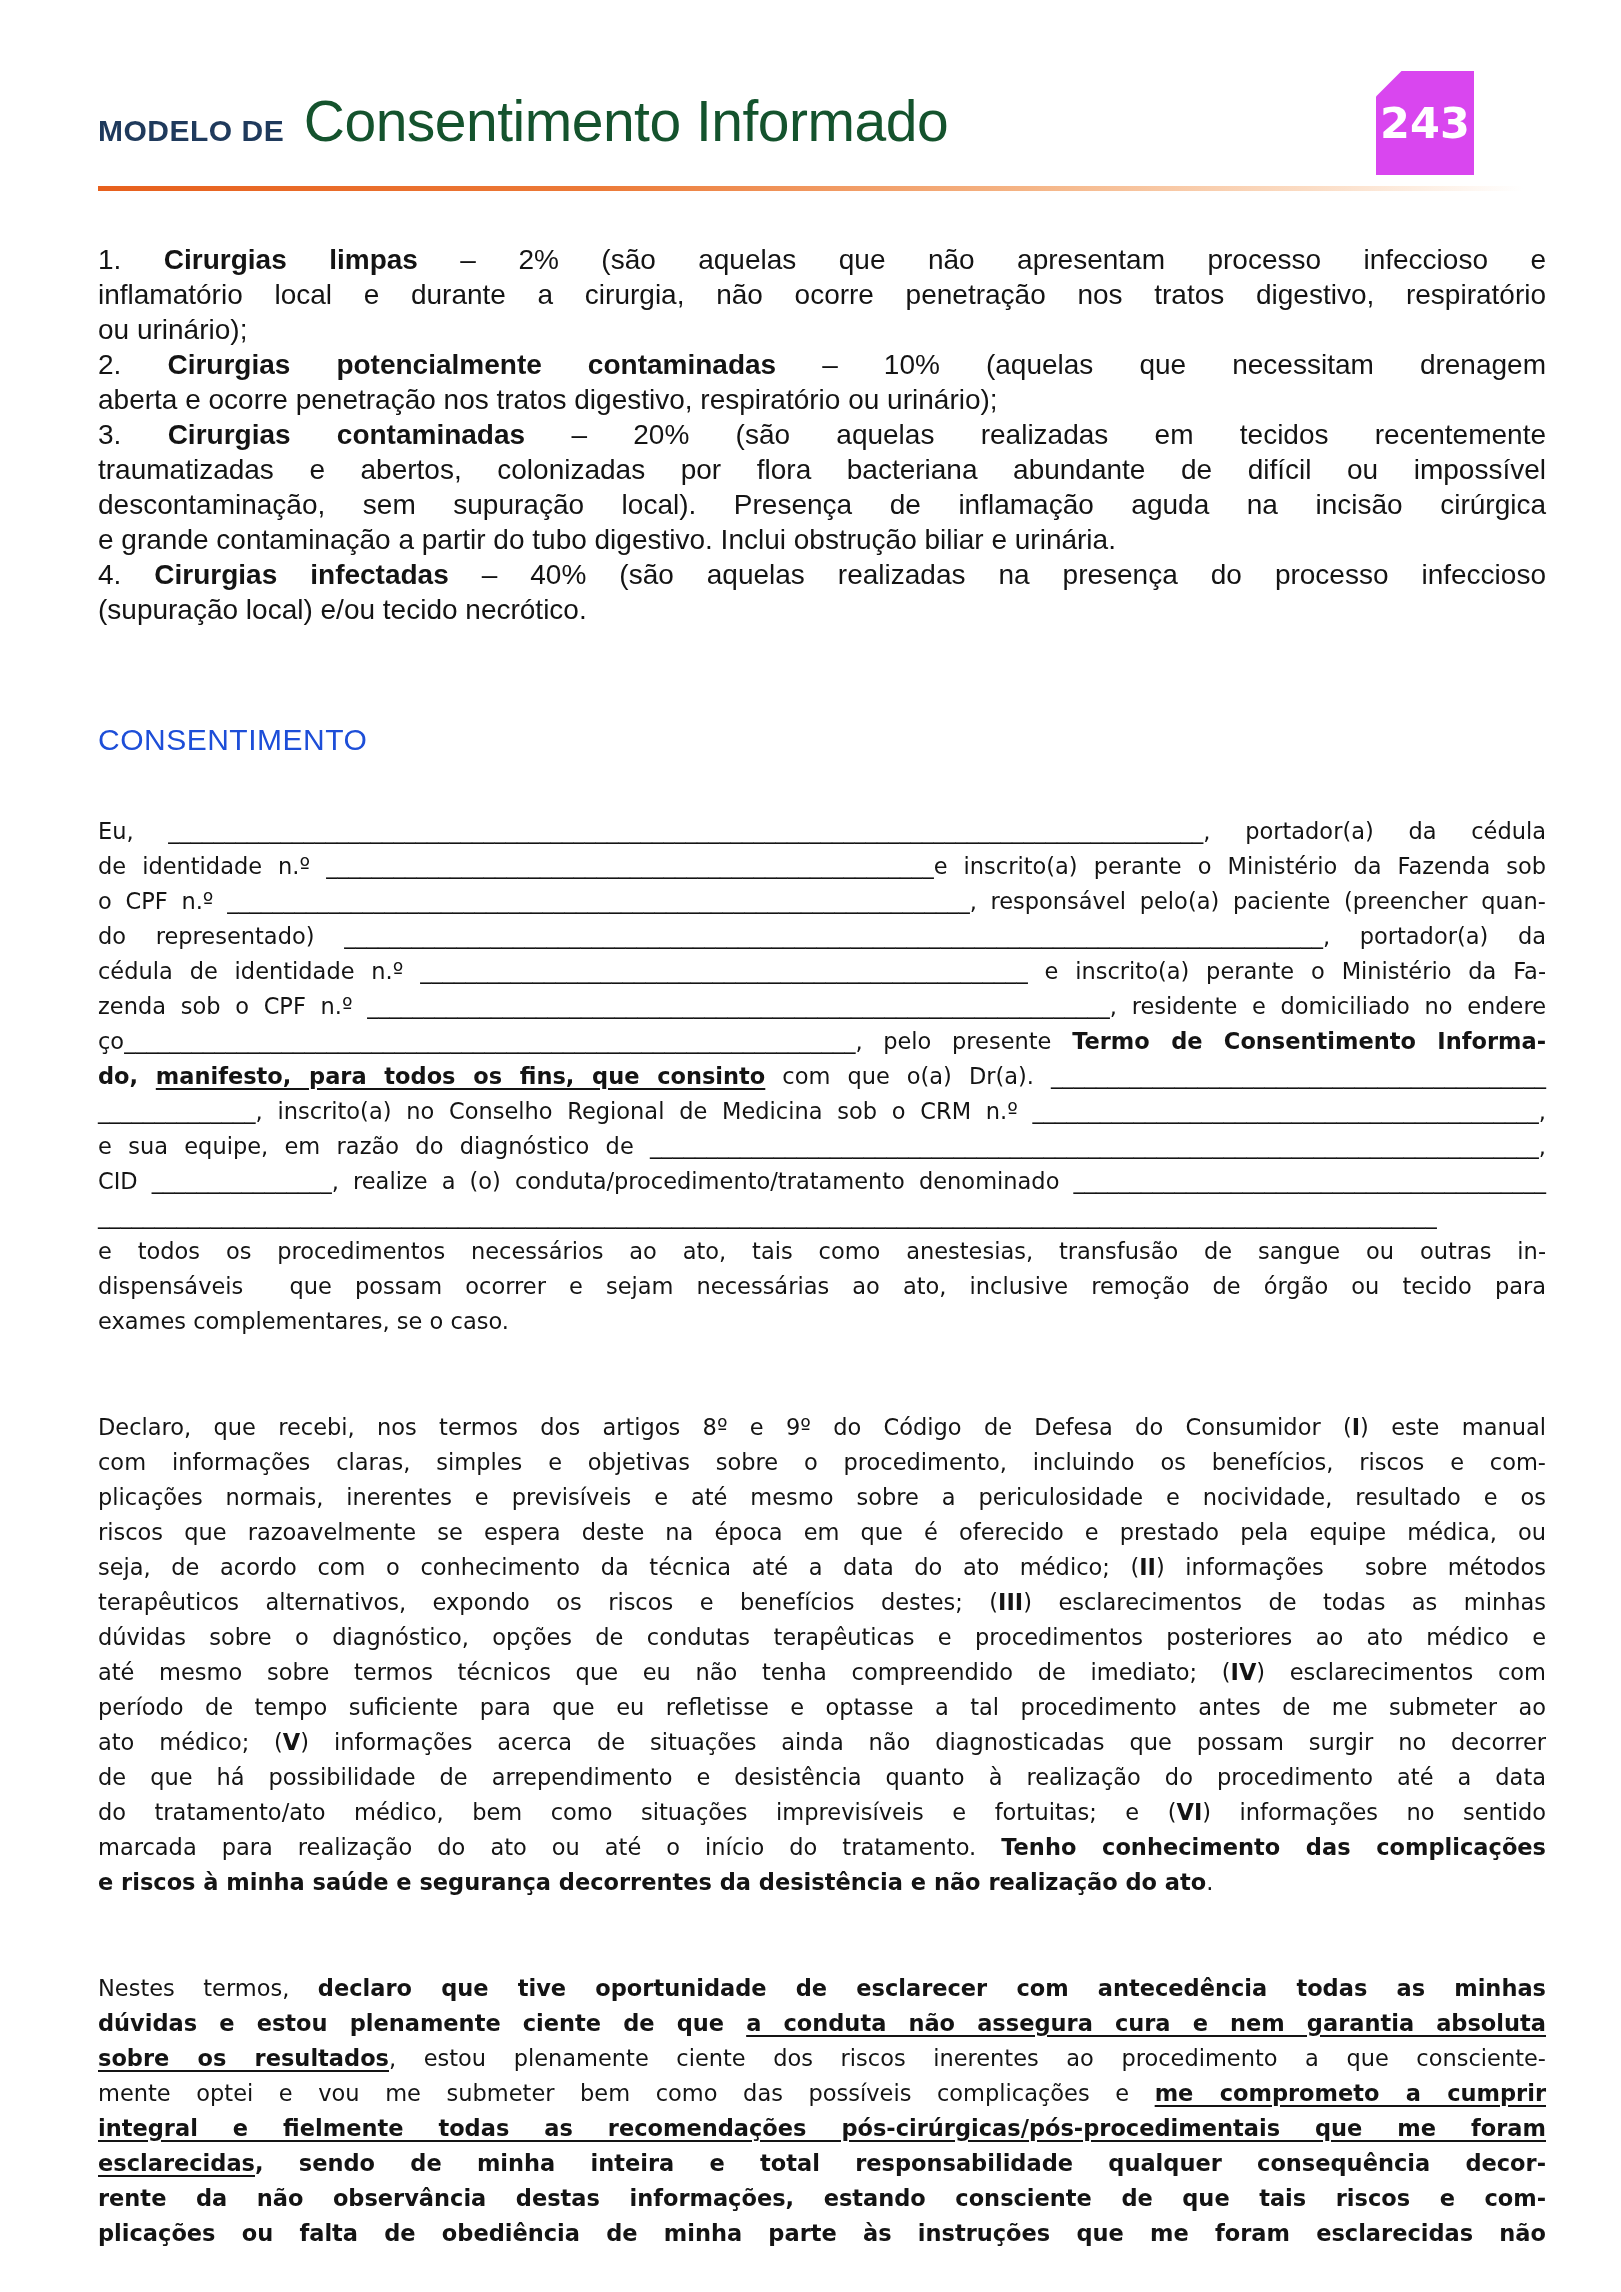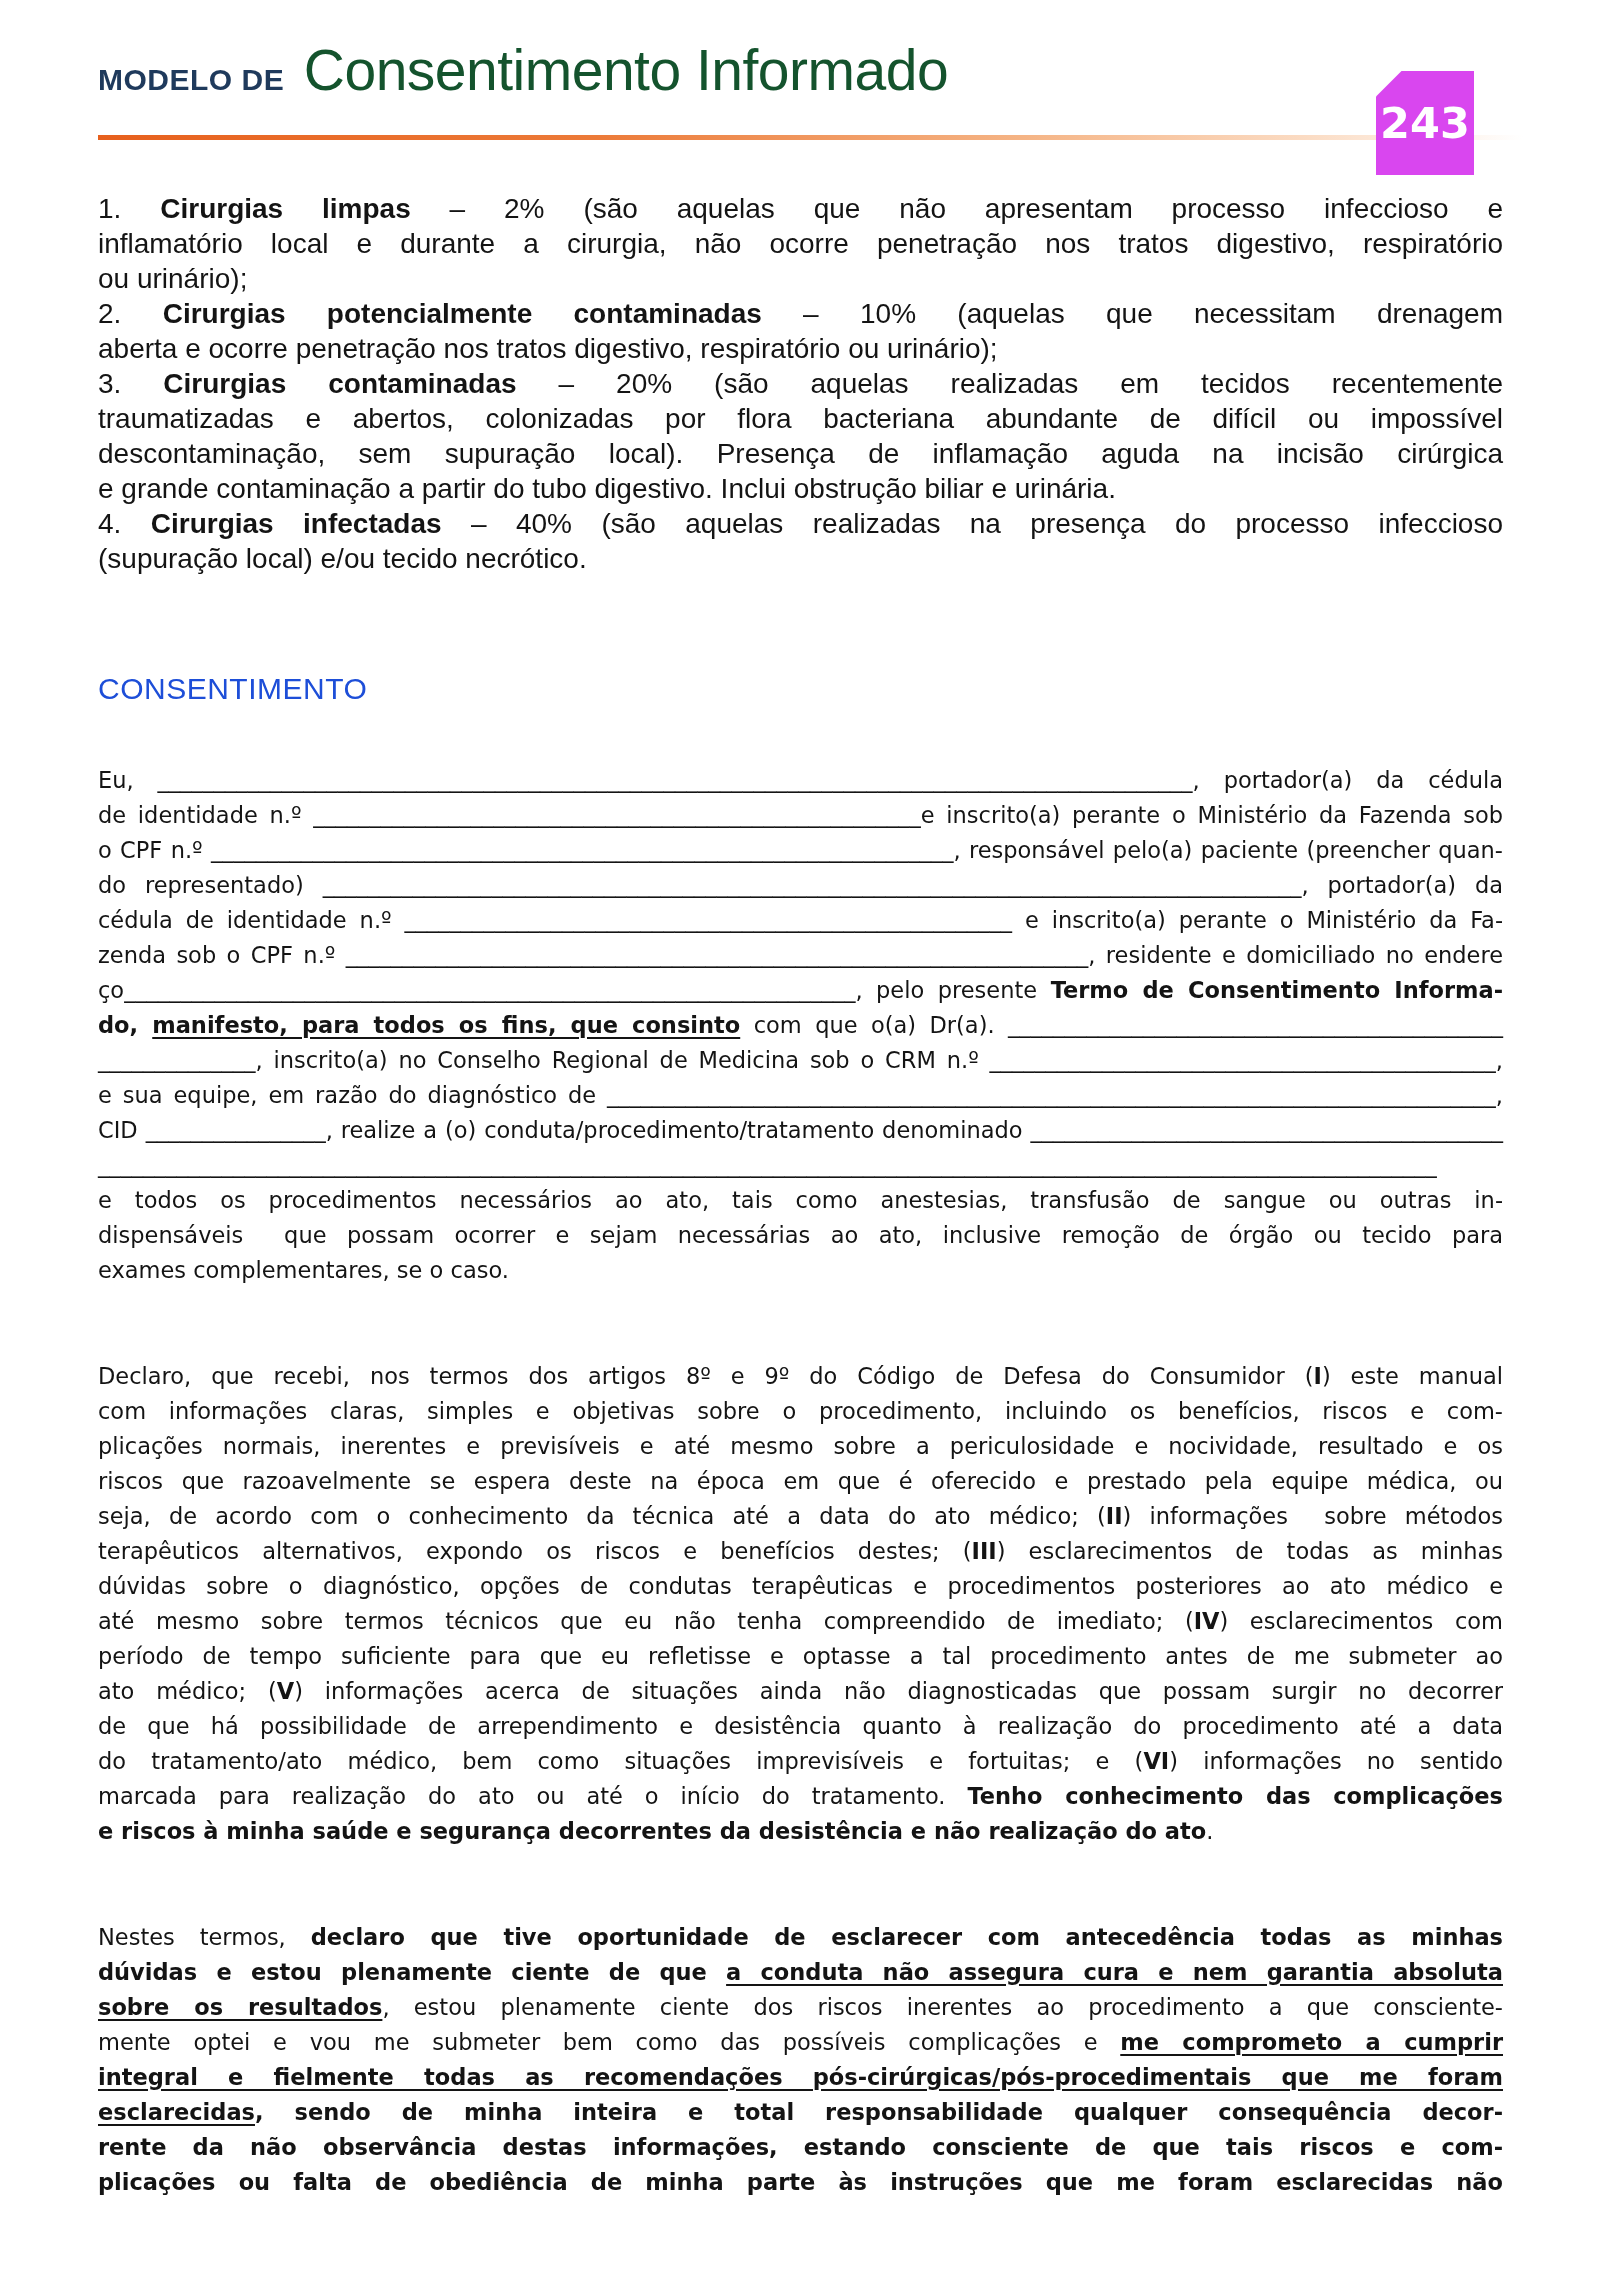--- a/index.html
+++ b/index.html
@@ -5,21 +5,21 @@
   html,body{margin:0;padding:0;background:#ffffff;}
   .page{
     position:relative;
     width:1621px;height:2293px;
     background:#ffffff;
     font-family:"DejaVu Sans",sans-serif;
     color:#141414;
     overflow:hidden;
   }
   
-  .header{padding:37px 98px 0 98px;position:relative;text-align:center;}
+  .header{padding:88px 98px 0 98px;position:relative;text-align:center;}
   .title-row{display:flex;align-items:baseline;gap:19.6px;height:82px;}
   .kicker{
     font-family:"Liberation Sans",sans-serif;
     font-weight:bold;font-size:30px;color:#1f3a5c;letter-spacing:0.5px;
   }
   .big-title{
     font-family:"Liberation Sans",sans-serif;
     font-weight:normal;font-size:57px;color:#14532d;letter-spacing:-0.5px;
   }
   .page-badge{
@@ -28,21 +28,21 @@
     clip-path:polygon(25.5px 0,100% 0,100% 100%,0 100%,0 25.5px);
     display:flex;align-items:center;justify-content:center;
     color:#fff;font-weight:bold;font-size:43px;
     font-family:"DejaVu Sans",sans-serif;
   }
   .rule{
     margin:15.7px 98px 0 98px;height:4.9px;
     background:linear-gradient(to right,#e7601d 0%,#ec7a38 35%,#f5b485 65%,#fbdcc4 85%,#ffffff 100%);
   }
   
-  .textcol{margin-left:98px;margin-right:118px;}
+  .textcol{margin-left:98px;margin-right:75px;}
   .line{line-height:35px;white-space:normal;}
   .line.j{text-align:justify;text-align-last:justify;}
   .b{font-weight:bold;}
   .u{text-decoration:underline;text-decoration-thickness:2px;text-underline-offset:3.9px;}
   .classification{
     margin-top:51px;
     font-family:"Liberation Sans",sans-serif;
     font-size:28px;
   }
   .section-heading{

